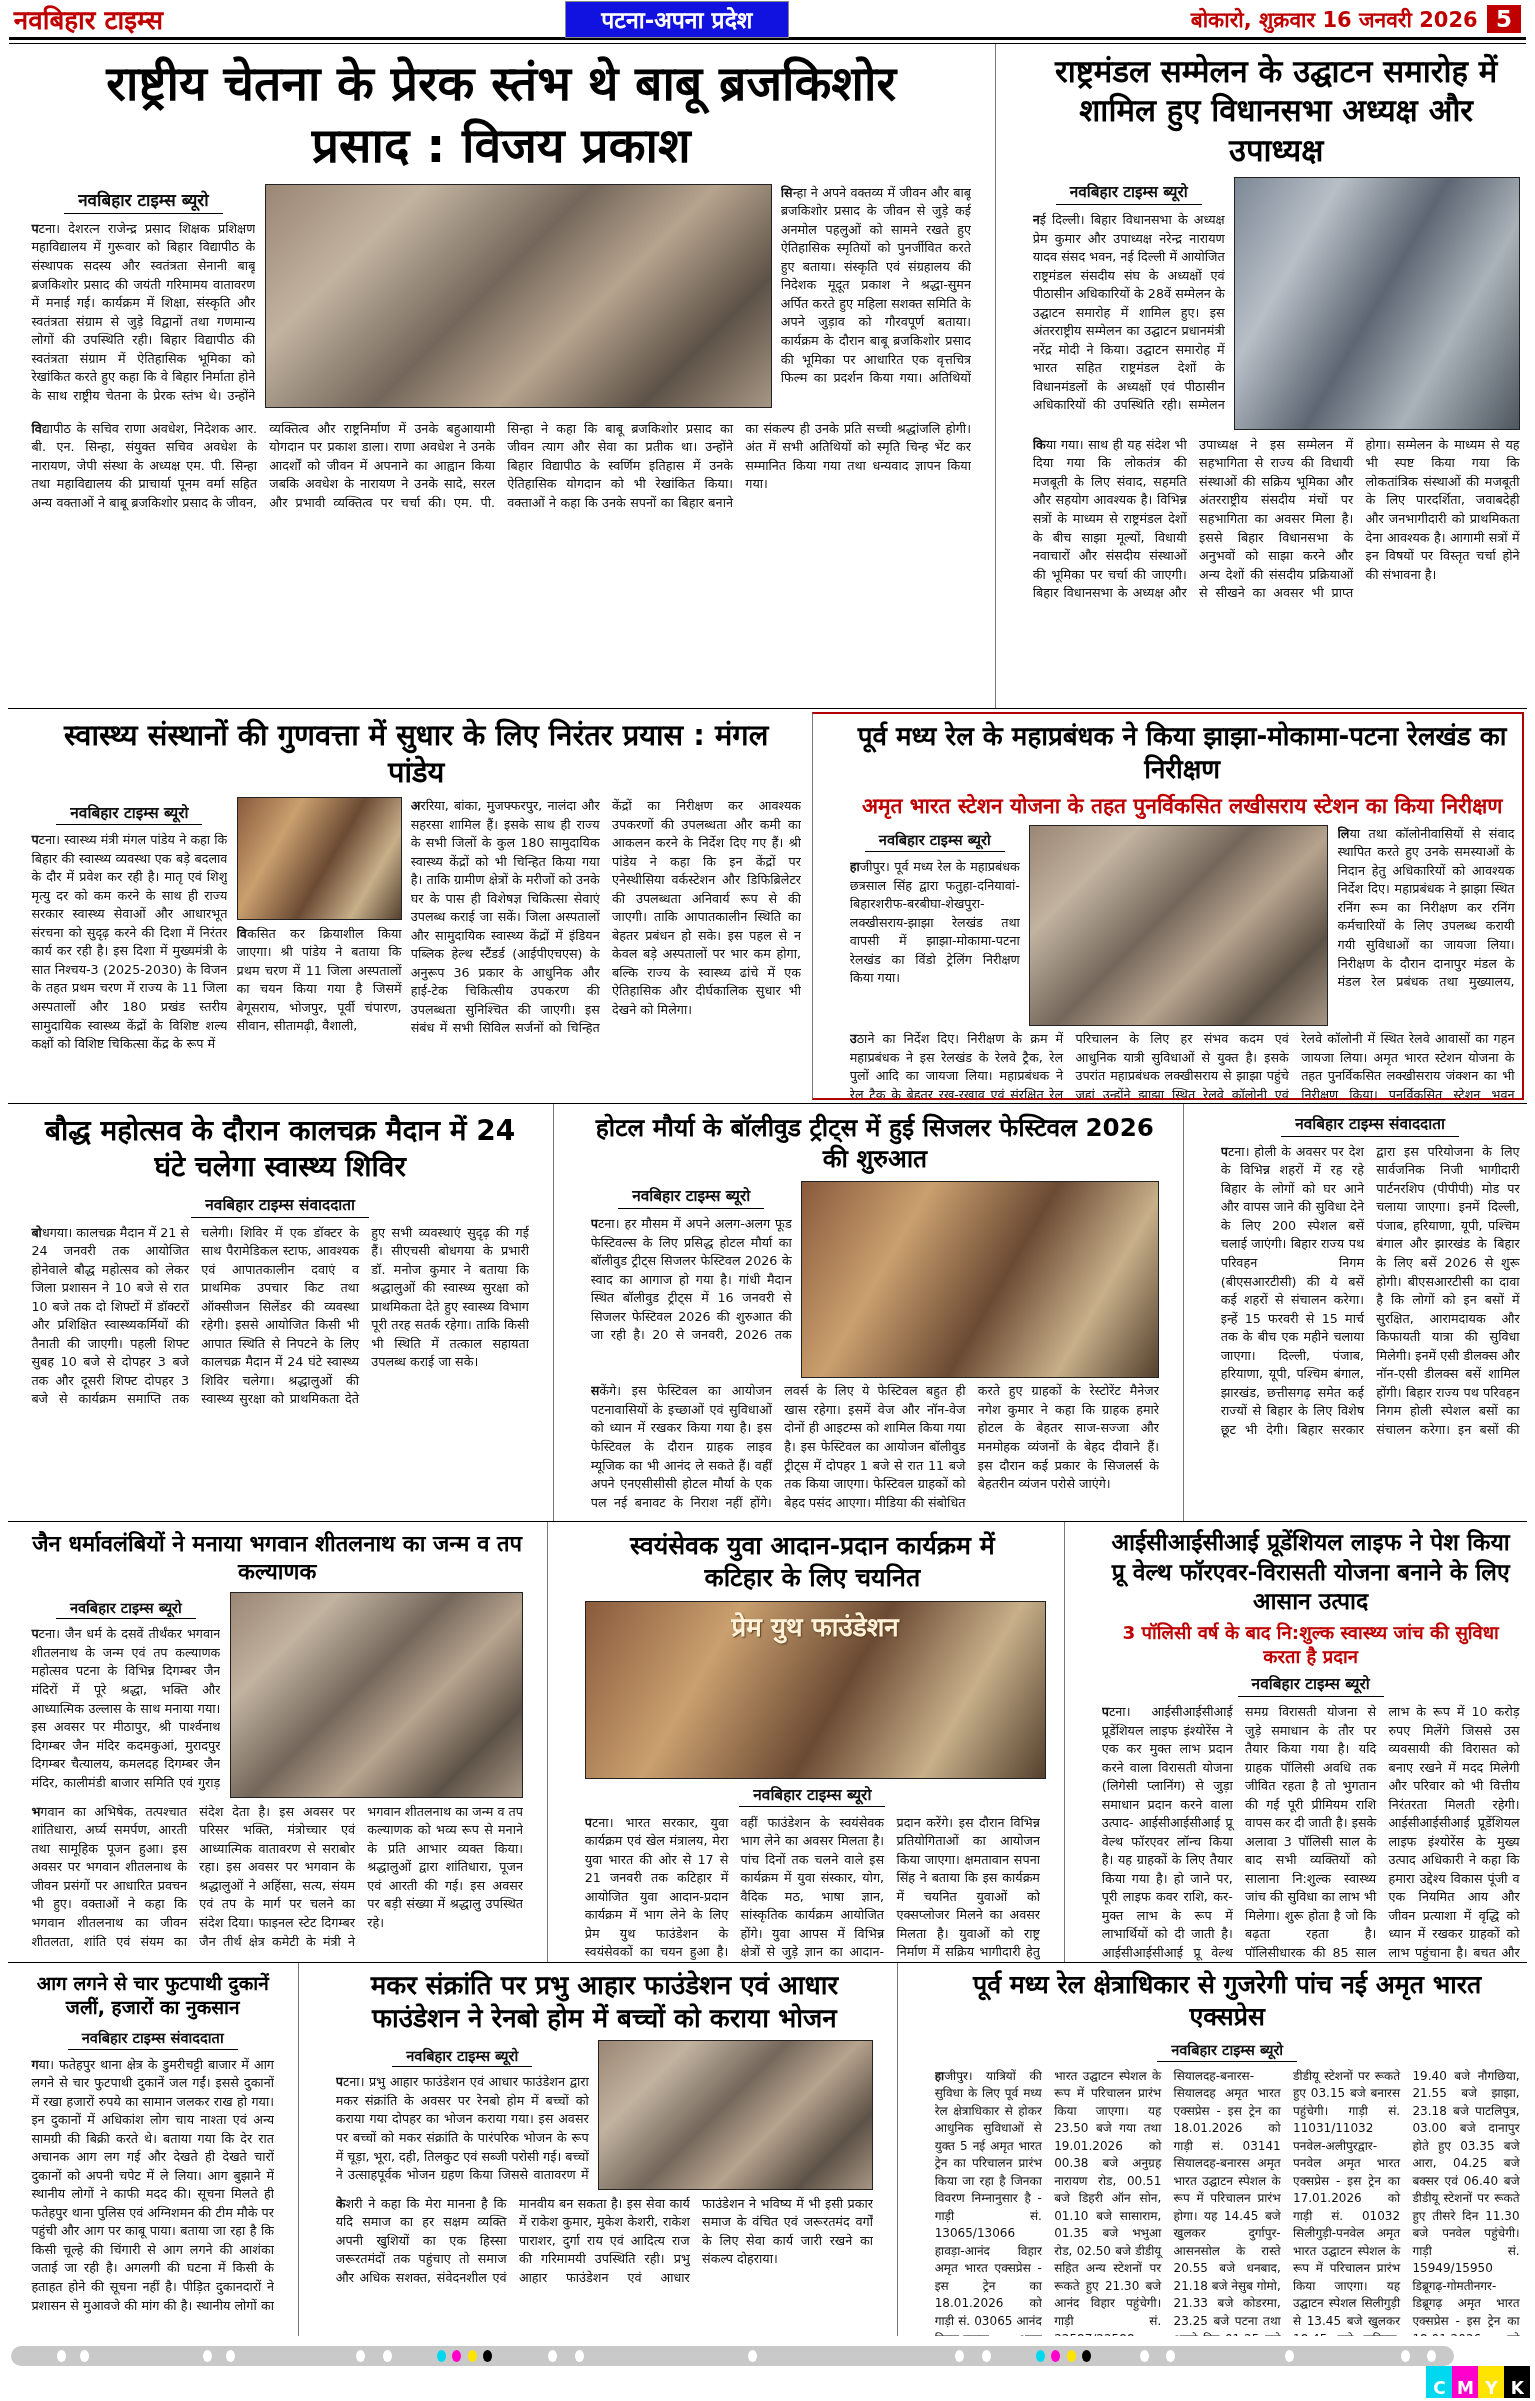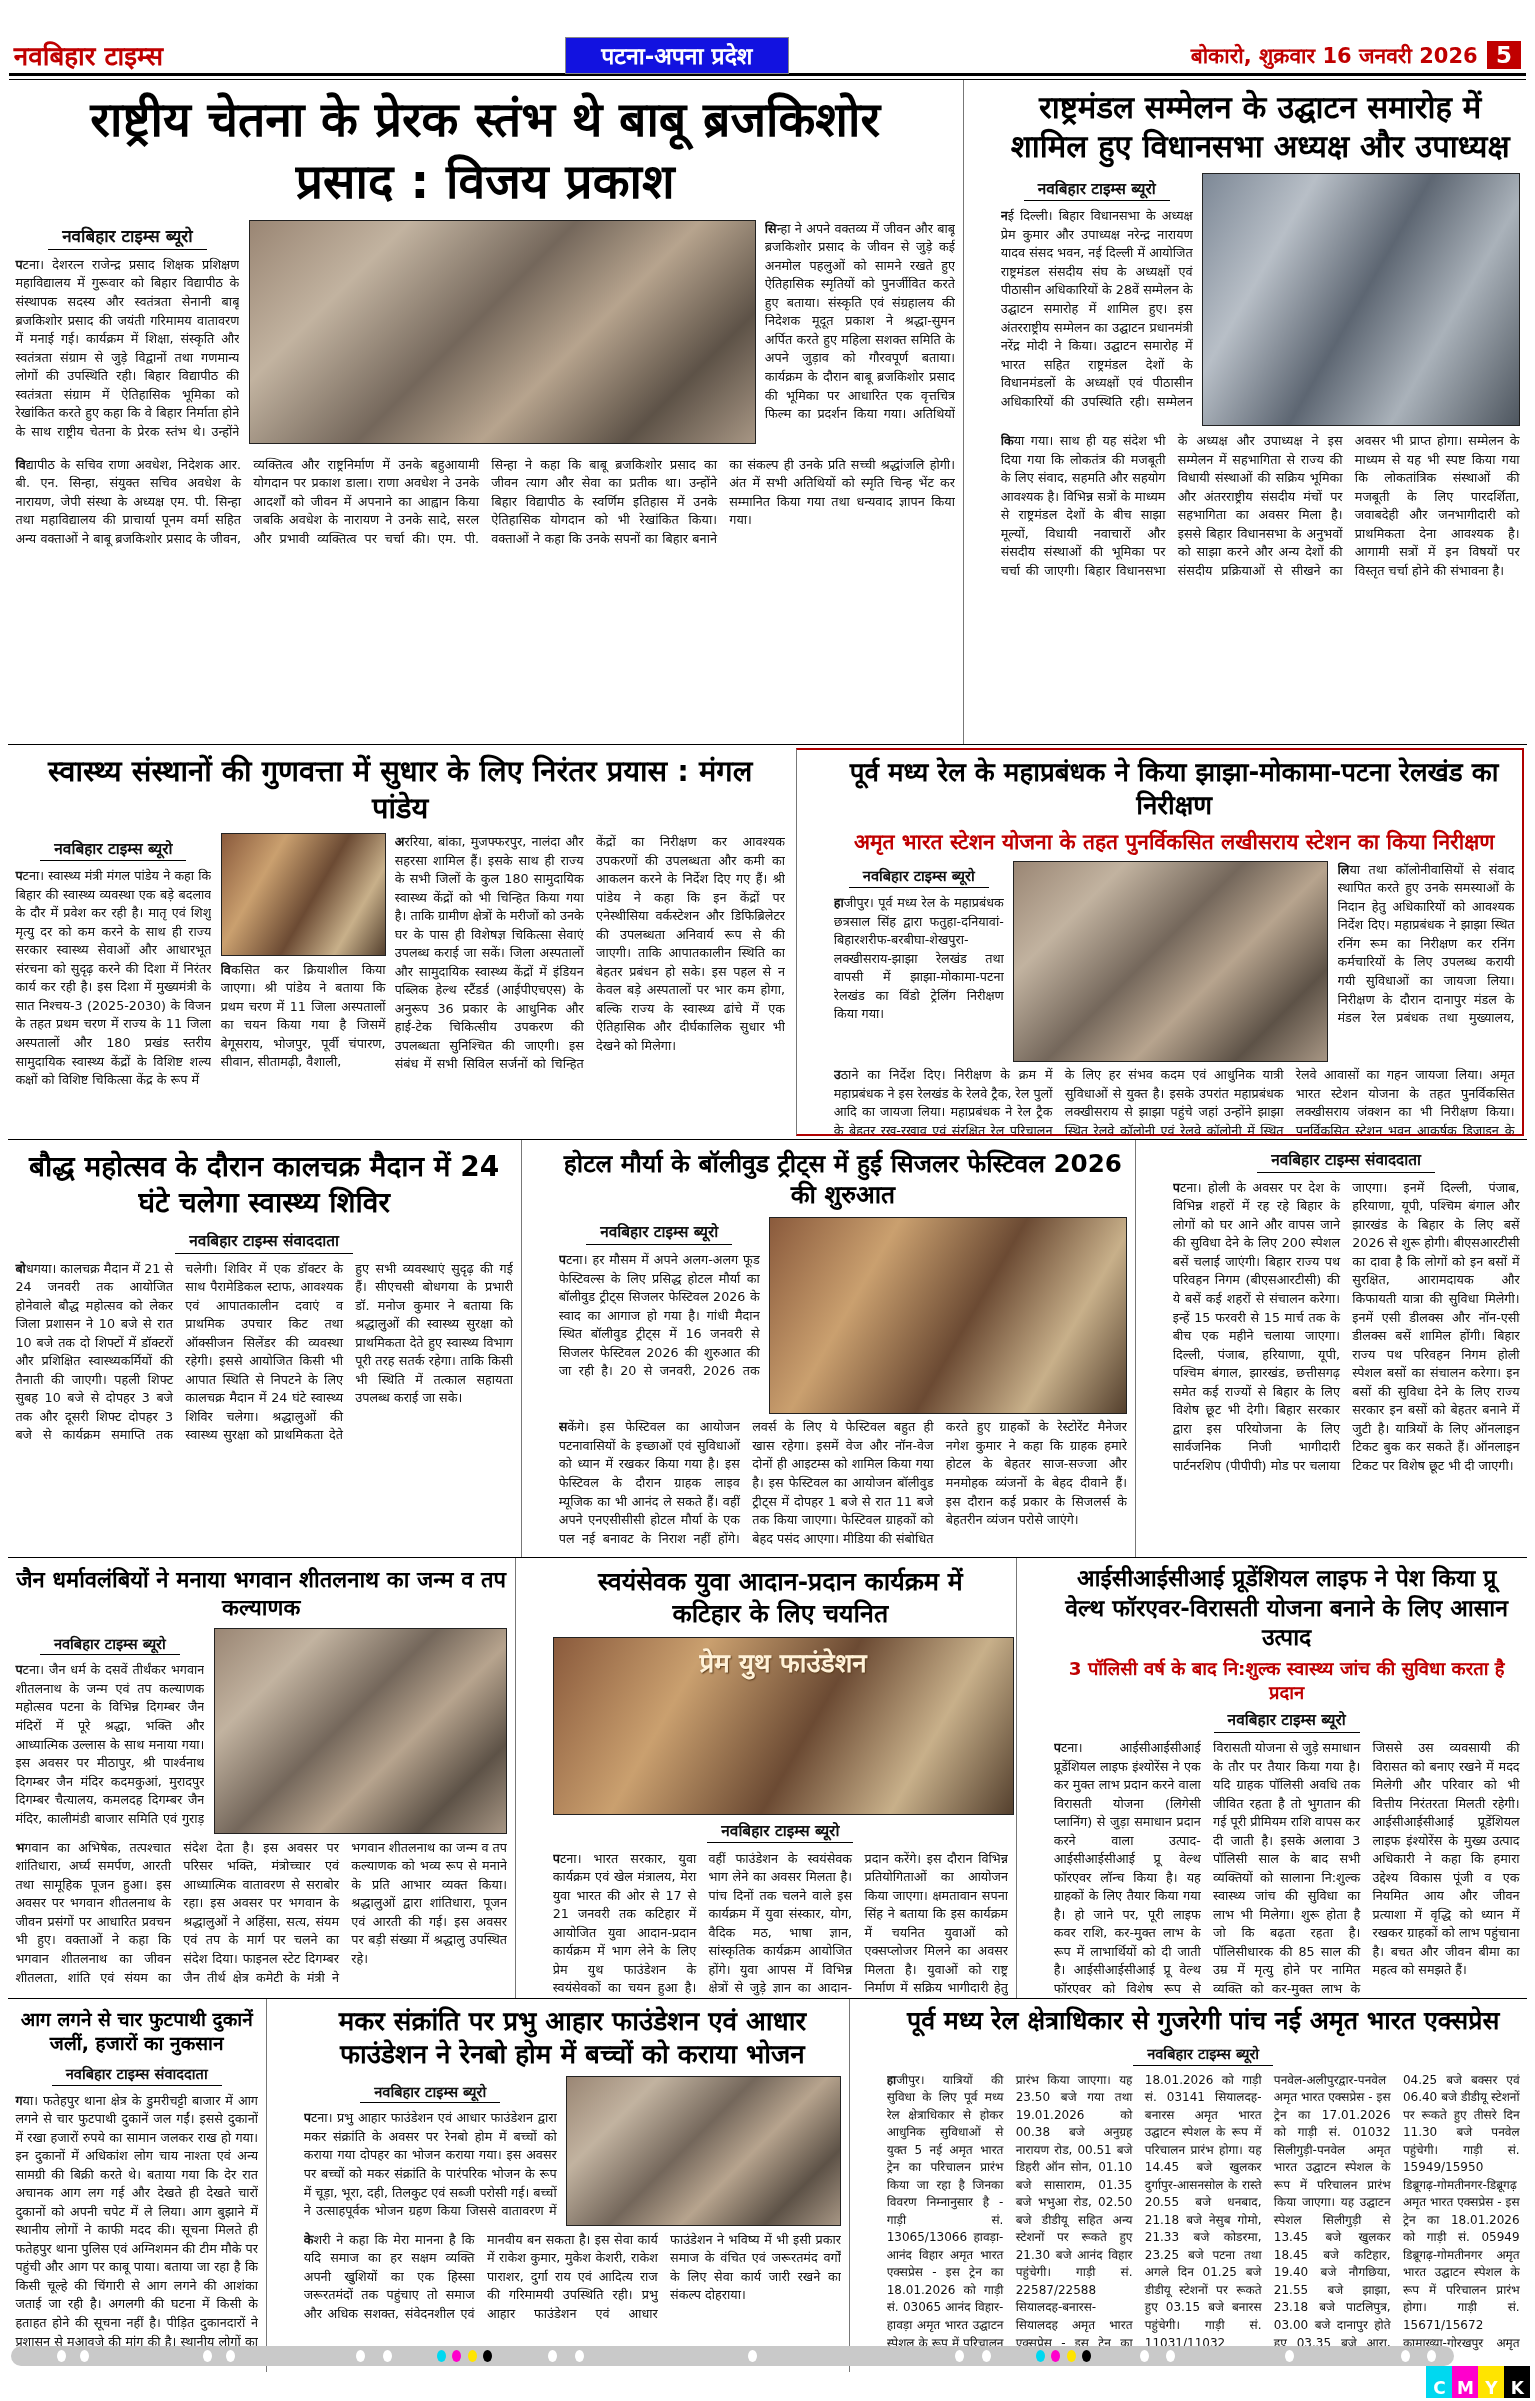--- a/index.html
+++ b/index.html
@@ -1,31 +1,31 @@
 <!DOCTYPE html>
 <html lang="hi" style="font-size:12.3px"><head>
 <meta charset="utf-8">
 <style>
   * { margin:0; padding:0; box-sizing:border-box; }
   html,body { background:#e8e8e8; }
   body { font-family:"DejaVu Sans","Liberation Sans",sans-serif; }
   .page { position:relative; width:1535px; height:2401px; margin:0 auto; background:#ffffff; color:#111; overflow:hidden; padding:0 7.7px; }
 
   
-  .masthead { height:37px; display:flex; align-items:center; justify-content:space-between; padding:1.5px 6.1px 0 6.1px;margin-top:36px; }
+  .masthead { height:37px; display:flex; align-items:center; justify-content:space-between; padding:1.5px 6.1px 0 6.1px; }
   .paper-name { color:#c00000; font-size:26px; font-weight:bold; }
   .section-box { background:#1212e0; color:#fff; font-size:23px; font-weight:bold; padding:1.5px 35px; border:0.8px solid #888; }
   .date-wrap { display:flex; align-items:center; gap:9.2px; }
   .date-line { color:#c00000; font-size:21px; font-weight:bold; }
   .pageno { background:#c00000; color:#fff; font-size:23px; font-weight:bold; padding:0.8px 9.2px; }
   .toprule { border-top:3.8px solid #000; border-bottom:1.5px solid #000; height:7px; margin:0 1.5px; }
 
   
   .row { display:flex; width:100%; overflow:hidden; border-bottom:1.5px solid #000; }
-  .article { overflow:hidden; padding:4.6px 7.7px; }
+  .article { overflow:hidden; padding:4.6px 7.7px;margin-left:16px; }
   .article + .article { border-left:0.8px solid #777;padding-left:37px; }
   .hl { font-weight:bold; text-align:center; color:#000; line-height:1.28; }
   .subhead { font-weight:bold; text-align:center; color:#c00000; line-height:1.3; margin-top:3.1px; }
   .byline { font-weight:bold; text-align:center; font-size:17px; border-bottom:1.5px solid #000; width:fit-content; margin:4.6px auto 6.1px auto; padding:0 14px 1.5px 14px; }
   .body { font-size:12.7px; line-height:1.46; text-align:justify; overflow:hidden; column-gap:12.3px; }
   .body::first-letter { font-weight:bold; }
   .cols-1{column-count:1} .cols-2{column-count:2} .cols-3{column-count:3} .cols-4{column-count:4} .cols-5{column-count:5}
   .flexrow { display:flex; gap:9.2px; overflow:hidden; }
   .photo { border:0.8px solid #222; background:
       linear-gradient(135deg,#9a8674 0%,#c2b3a0 22%,#74675b 45%,#b7a48e 62%,#5d5247 82%,#a79684 100%);

